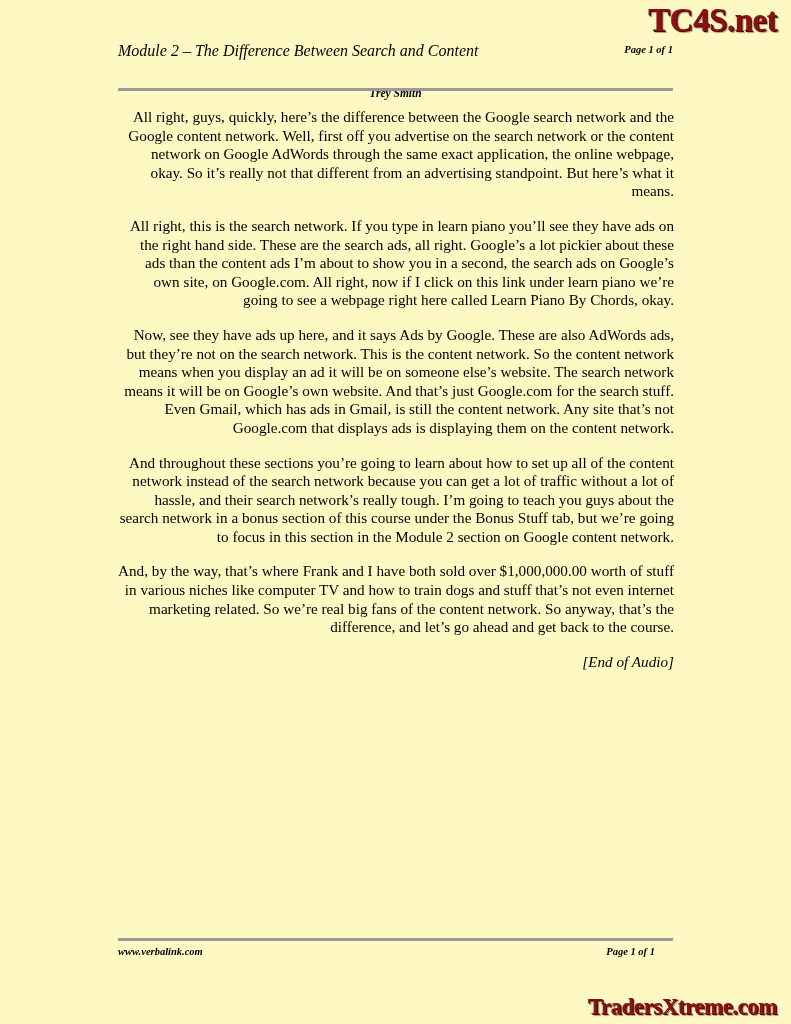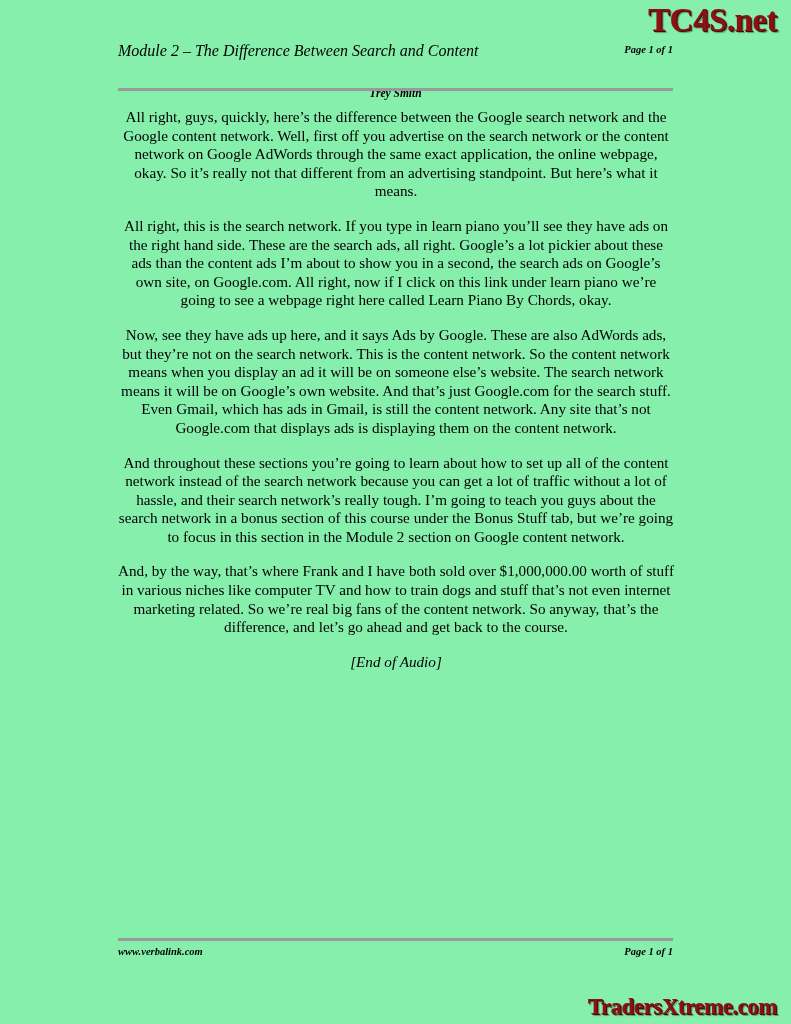--- a/index.html
+++ b/index.html
@@ -13,21 +13,21 @@
     position: relative;
     font-family: "Liberation Serif", serif;
     color: #000000;
     overflow: hidden;
   }
 
   
   .page {
     position: absolute;
     inset: 0;
-    background: #86efac;
+    background: #fef9c3;
   }
 
   
   .brand-top {
     position: absolute;
     top: 4px;
     right: 14px;
     font-family: "Liberation Serif", serif;
     font-weight: bold;
     font-size: 33px;
@@ -89,21 +89,21 @@
     position: absolute;
     top: 108px;
     left: 118px;
     width: 556px;
   }
   .body-text p {
     margin: 0 0 16px 0;
     font-family: "Liberation Serif", serif;
     font-size: 15.2px;
     line-height: 18.6px;
-    text-align: center;
+    text-align: right;
     color: #000;
   }
   .body-text p.end-audio {
     font-style: italic;
     margin-top: 6px;
   }
 
   
   .watermark-center {
     position: absolute;
@@ -126,21 +126,21 @@
     top: 938px;
     left: 118px;
     right: 118px;
     height: 3px;
     background: #9a9a9a;
   }
   .footer {
     position: absolute;
     top: 946px;
     left: 118px;
-    right: 118px;
+    right: 136px;
     height: 16px;
   }
   .footer-left {
     position: absolute;
     left: 0;
     top: 0;
     font-family: "Liberation Serif", serif;
     font-weight: bold;
     font-style: italic;
     font-size: 10.5px;

